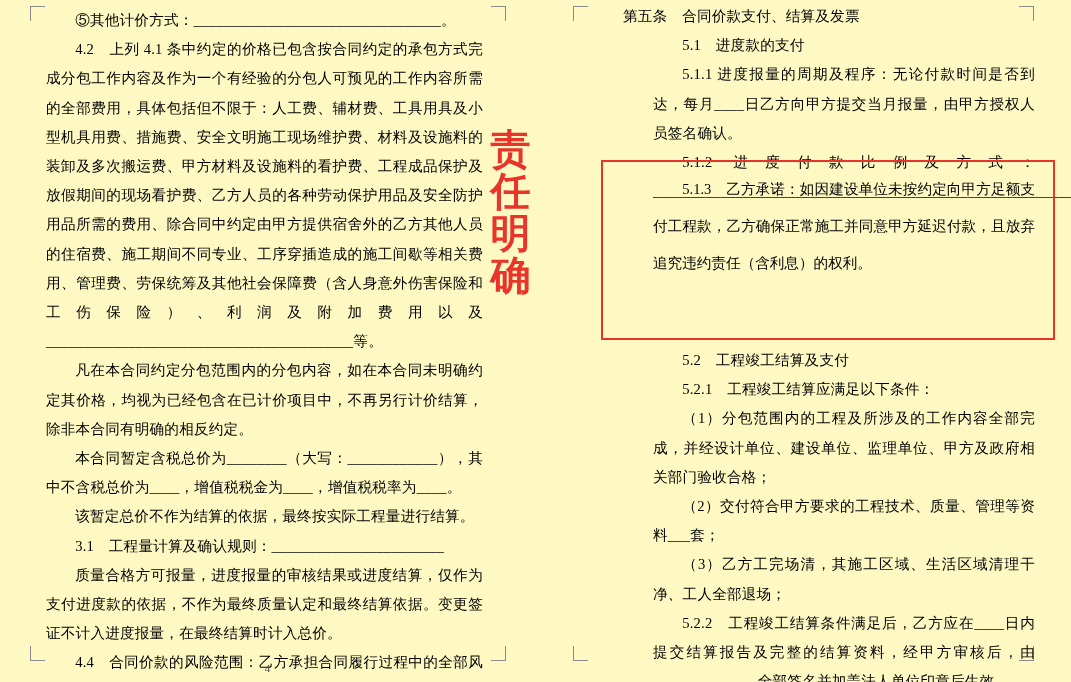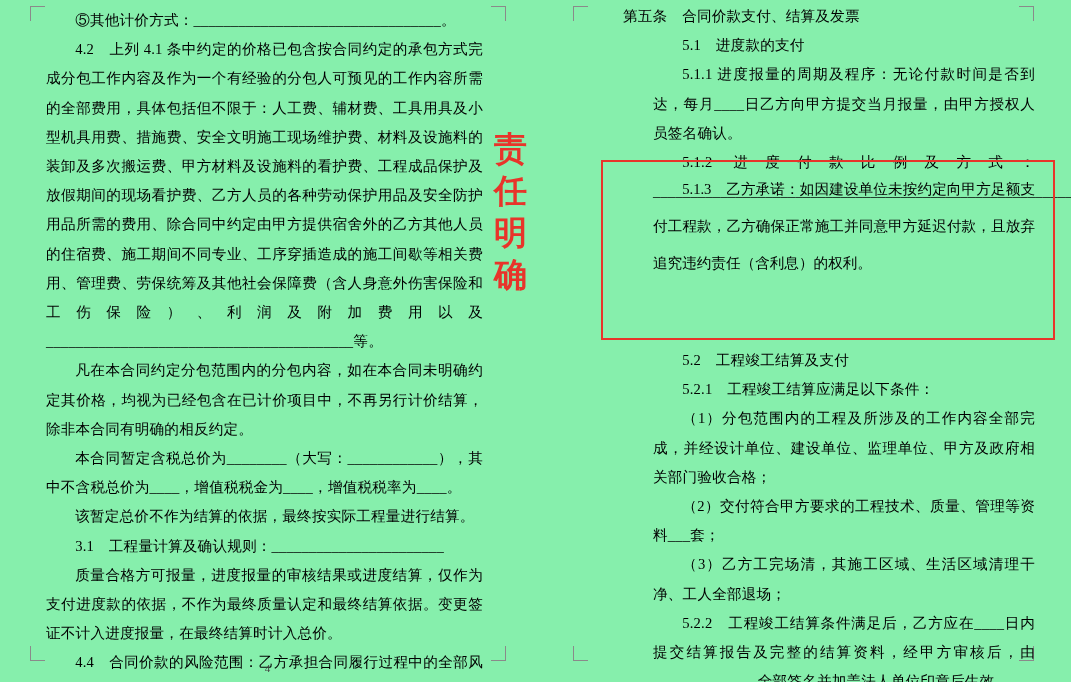--- a/index.html
+++ b/index.html
@@ -18,21 +18,21 @@
   .page-wrap {
     position: absolute;
     inset: 0;
     display: flex;
     flex-direction: row;
   }
   .page {
     position: relative;
     height: 682px;
     box-sizing: border-box;
-    background: #86efac;
+    background: #fef9c3;
   }
   .page-left {
     width: 535px;
   }
   .page-right {
     width: 536px;
   }
   .gutter {
     position: absolute;
     top: 0;
@@ -77,21 +77,21 @@
     margin: 0;
   }
   .ind1 { text-indent: 2em; }
   .ind-sub { text-indent: 2em; margin-left: 30px; }
   .watermark {
     position: absolute;
     left: 489px;
     top: 128px;
     width: 44px;
     color: #e8342a;
-    font-size: 33px;
+    font-size: 40px;
     font-weight: bold;
     line-height: 42px;
     letter-spacing: 1px;
     text-align: center;
     font-family: Liberation Sans, sans-serif;
   }
   .redbox {
     position: absolute;
     left: 66px;
     top: 160px;

